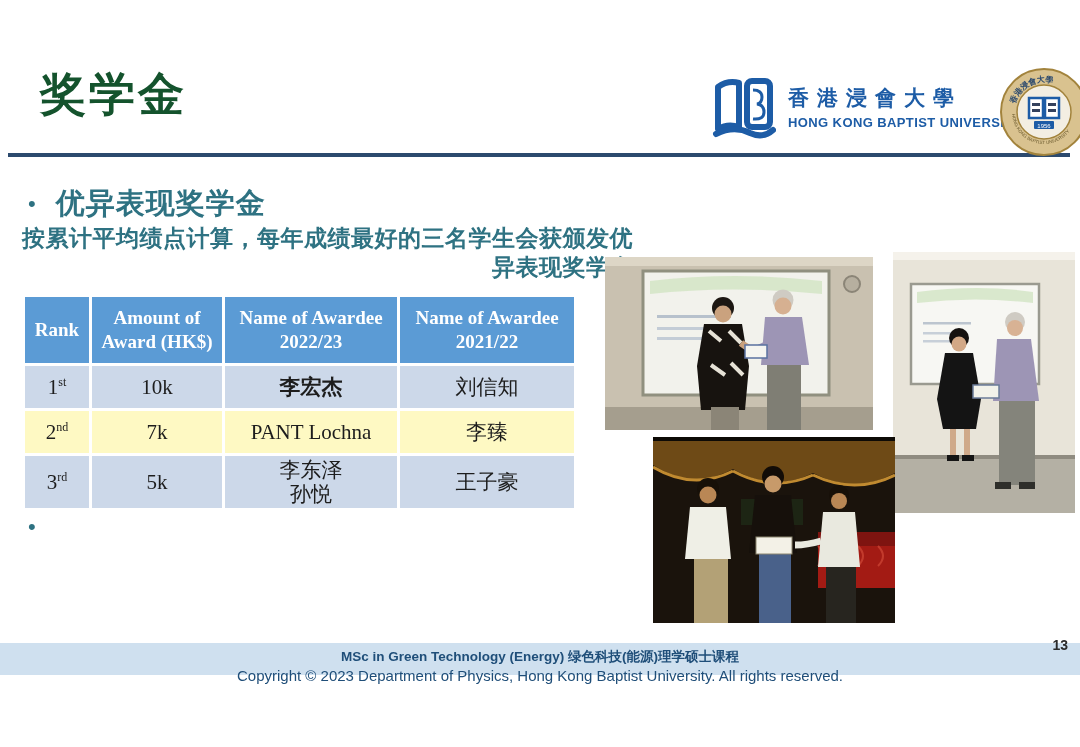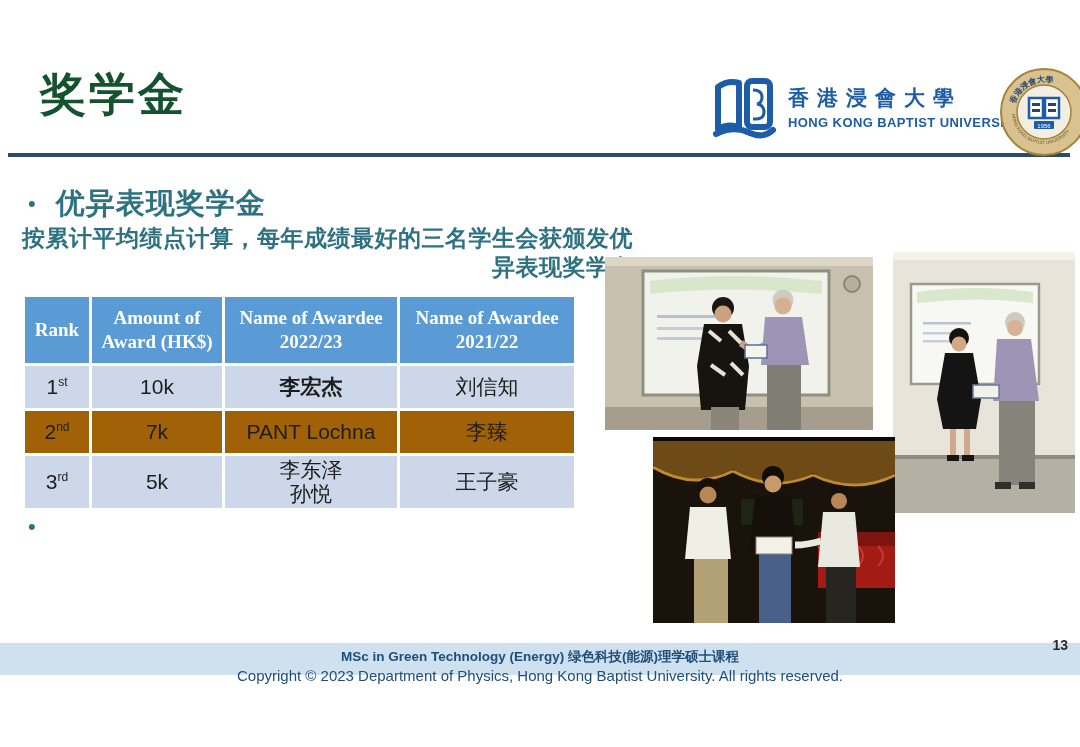--- a/index.html
+++ b/index.html
@@ -25,26 +25,26 @@
   .bullet-dot{font-size:22px;margin-right:20px;color:#2e7282;}
   .bullet-text{font-size:29px;font-weight:600;letter-spacing:1px;}
   .para{position:absolute;left:22px;top:224px;color:#2e7282;font-size:23px;font-weight:700;
         line-height:29px;letter-spacing:0.5px;text-align:right;}
 
   
   .award-table{position:absolute;left:22px;top:294px;border-collapse:separate;border-spacing:3px;}
   .award-table th{background:#5b9bd5;color:#ffffff;font-family:"Liberation Serif","DejaVu Serif",serif;
         font-weight:700;font-size:19px;text-align:center;vertical-align:middle;line-height:1.25;
         height:66px;padding:0 6px;}
-  .award-table td{font-family:Liberation Sans, sans-serif;font-size:21px;color:#1d1d1d;
+  .award-table td{font-family:Liberation Serif, serif;font-size:21px;color:#1d1d1d;
         text-align:center;vertical-align:middle;line-height:1.15;padding:2px 4px;}
   .col-rank{width:64px;}   .col-amount{width:130px;}
   .col-n22{width:172px;}   .col-n21{width:174px;}
   .row-a td{background:#ccd8e9;height:38px;}
-  .row-b td{background:#a16207;height:38px;}
+  .row-b td{background:#fef9c3;height:38px;}
   .bold-cell{font-weight:700;margin-left:11px;}
   .award-table sup{font-size:12px;}
 
   
   .photo{position:absolute;margin:0;padding:0;line-height:0;}
   .photo-1{left:605px;top:257px;}
   .photo-2{left:893px;top:252px;}
   .photo-3{left:653px;top:437px;}
 
   

